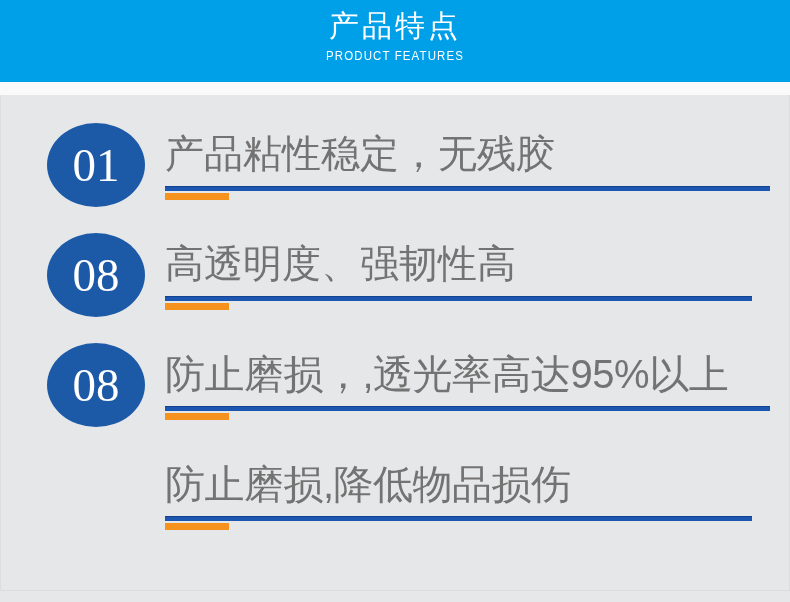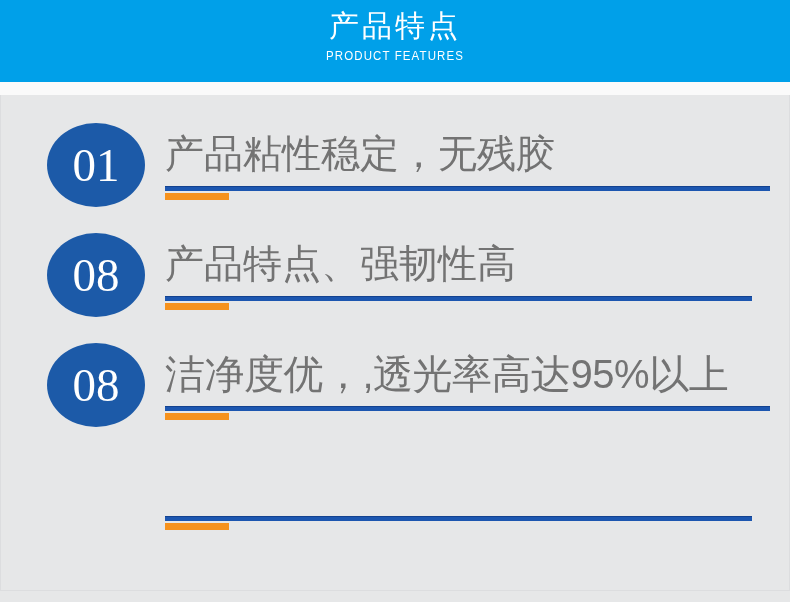--- a/index.html
+++ b/index.html
@@ -175,31 +175,32 @@
 
   <div class="feature f0">
     <div class="num-badge">01</div>
     <div class="feature-text">产品粘性稳定，无残胶</div>
     <div class="rule-blue"></div>
     <div class="rule-orange"></div>
   </div>
 
   <div class="feature f1">
     <div class="num-badge">08</div>
-    <div class="feature-text">产品特点、强韧性高</div>
+    <div class="feature-text">高透明度、强韧性高</div>
     <div class="rule-blue short"></div>
     <div class="rule-orange"></div>
   </div>
 
   <div class="feature f2">
     <div class="num-badge">08</div>
-    <div class="feature-text narrow">洁净度优，,透光率高达95%以上</div>
+    <div class="feature-text narrow">防止磨损，,透光率高达95%以上</div>
     <div class="rule-blue"></div>
     <div class="rule-orange"></div>
   </div>
 
   <div class="feature f3">
+    <div class="feature-text narrow">防止磨损,降低物品损伤</div>
     <div class="rule-blue short"></div>
     <div class="rule-orange"></div>
   </div>
 
   <div class="page-bottom-line"></div>
 </div>
 
 </body></html>

